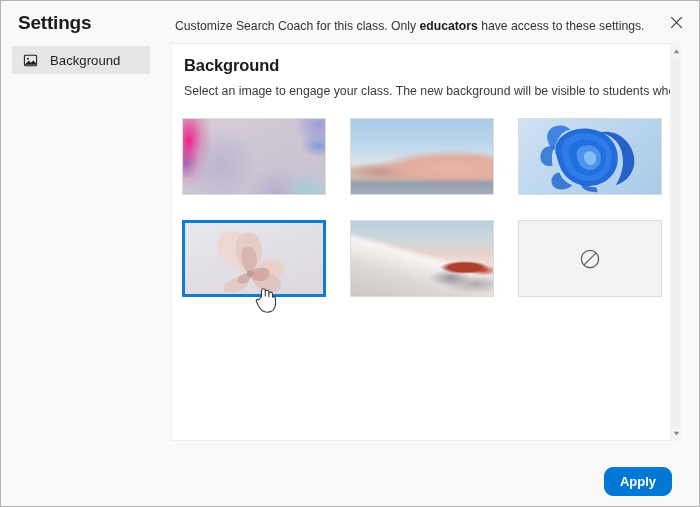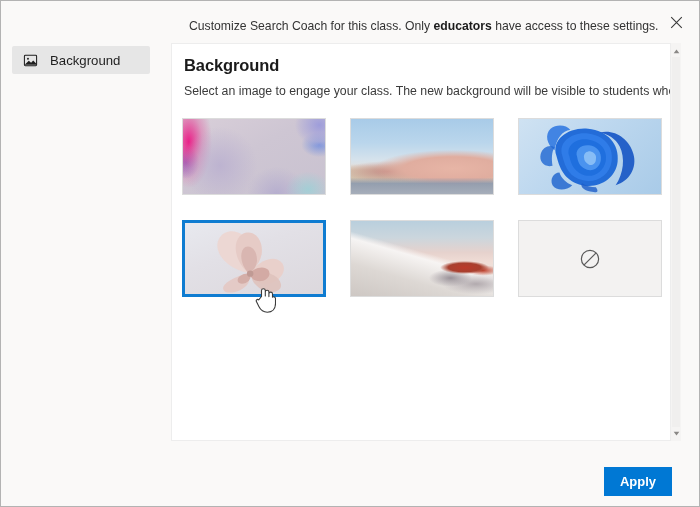--- a/index.html
+++ b/index.html
@@ -73,21 +73,21 @@
     flex: none;
   }
   .nav-label {
     font-size: 13.2px;
     color: #1f1f1f;
   }
 
   
   .header-text {
     position: absolute;
-    left: 188px;
+    left: 174px;
     top: 18px;
     font-size: 12.2px;
     color: #333333;
     white-space: nowrap;
   }
   .header-text b {
     font-weight: bold;
     color: #1b1b1b;
   }
   .close-btn {
@@ -265,37 +265,38 @@
   
   .apply-btn {
     position: absolute;
     left: 603px;
     top: 466px;
     width: 68px;
     height: 29px;
     background: #0078d4;
     color: #ffffff;
     border: 1px solid #0078d4;
-    border-radius: 0;
+    border-radius: 9px;
     font-size: 13px;
     font-family: "Liberation Sans", sans-serif;
     font-weight: 600;
     cursor: pointer;
     display: flex;
     align-items: center;
     justify-content: center;
     box-sizing: border-box;
   }
 </style>
 </head>
 <body>
 
 <div class="dialog">
 
   <div class="rail">
+    <div class="rail-title">Settings</div>
 
     <div class="nav">
 
       <div class="nav-item selected">
         <span class="nav-icon">
           <svg width="15" height="15" viewBox="0 0 16 16">
             <rect x="1.5" y="2.5" width="13" height="11" rx="1" fill="none" stroke="#1f1f1f" stroke-width="1.1"></rect>
             <circle cx="5.3" cy="6.1" r="1.05" fill="#1f1f1f"></circle>
             <path d="M2 12.2 L6.2 8.3 L8.6 10.4 L10.9 8 L14 11.3 L14 12.6 L2 12.6 Z" fill="#1f1f1f"></path>
           </svg>

